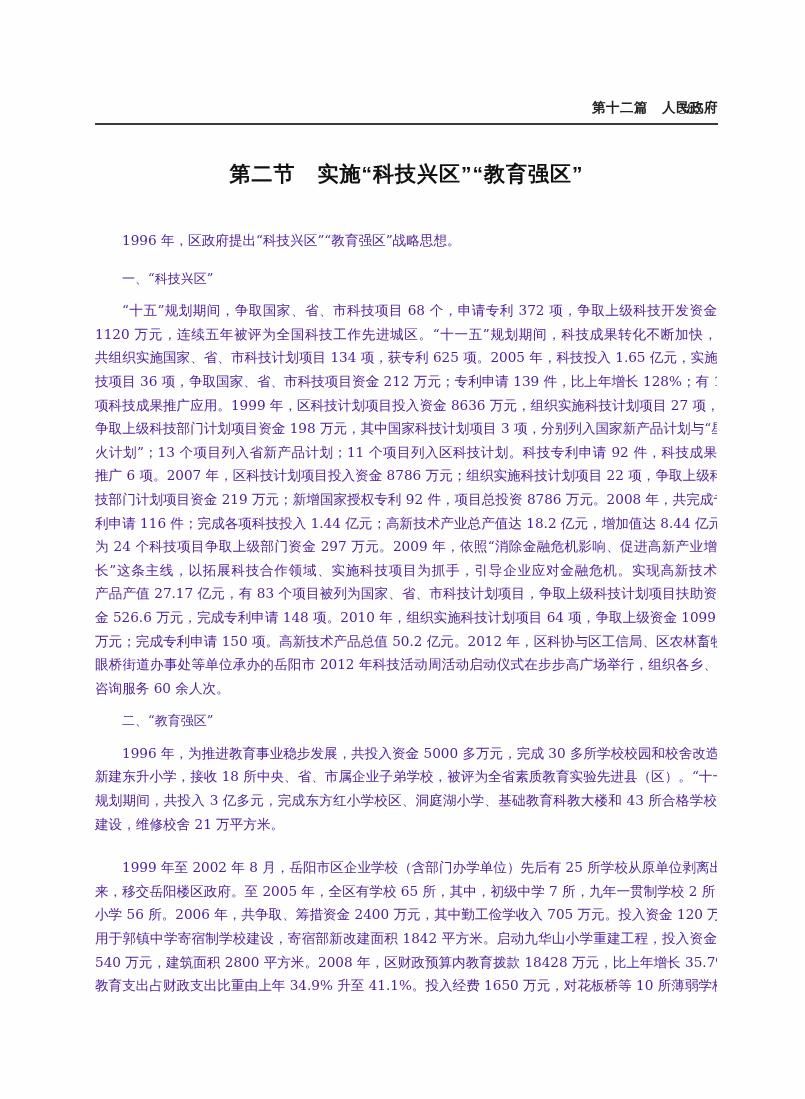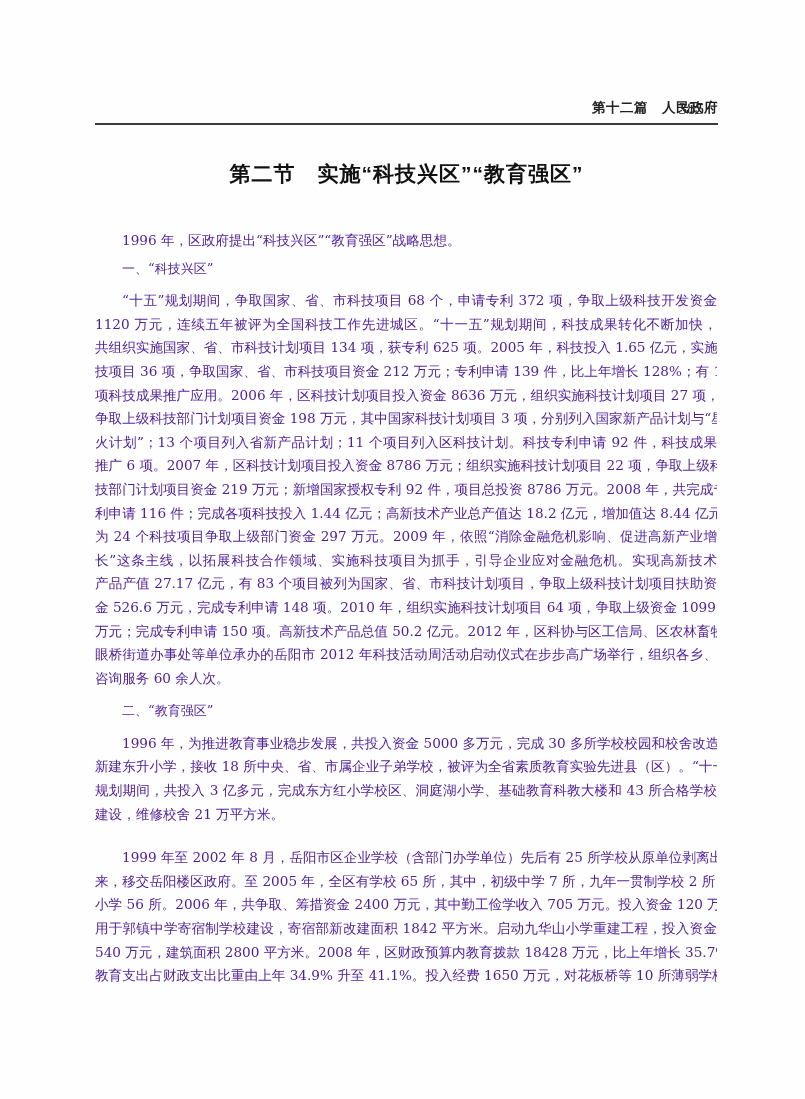--- a/index.html
+++ b/index.html
@@ -10,21 +10,21 @@
   .rh-title .gap { display: inline-block; width: 14px; }
   .rh-page { position: absolute; right: 14px; top: 0; font-family: "Liberation Serif", serif; font-size: 17px; color: #222; text-align: right; }
   .rule { position: absolute; left: 95px; top: 123px; width: 623px; height: 2px; background: #3a3a3a; }
   .section-title { position: absolute; left: 95px; top: 160px; width: 623px; text-align: center; font-family: Liberation Sans, sans-serif; font-weight: bold; font-size: 21px; letter-spacing: 1px; color: #111; }
   .section-title .gap { display: inline-block; width: 22px; }
   .body { position: absolute; left: 95px; top: 229px; width: 622px; font-family: "DejaVu Serif", "Liberation Serif", serif; font-size: 13.6px; color: #4c1d95; }
   .line { height: 23.6px; line-height: 23.6px; white-space: nowrap; text-align: justify; text-align-last: justify; overflow: hidden; }
   .line.last { text-align-last: left; }
   .line.indent { padding-left: 27px; }
   .heading { height: 23.6px; line-height: 23.6px; padding-left: 27px; font-family: "DejaVu Serif", serif; font-size: 13px; margin-top: 9px; margin-bottom: 9px; }
-  .heading.first { margin-top: 4px; }
+  .heading.first { margin-top: 14px; }
 </style>
 </head>
 <body>
 
 <div class="page">
 
   <div class="running-head">
     <div class="rh-title">
       <span>第十二篇</span><span class="gap"></span><span>人民政府</span>
     </div>
@@ -42,21 +42,21 @@
     </div>
 
     <div>
       <div class="heading first">一、“科技兴区”</div>
       <div id="sub0">
           <div>
             <div class="line indent">“十五”规划期间，争取国家、省、市科技项目 68 个，申请专利 372 项，争取上级科技开发资金</div>
             <div class="line">1120 万元，连续五年被评为全国科技工作先进城区。“十一五”规划期间，科技成果转化不断加快，</div>
             <div class="line">共组织实施国家、省、市科技计划项目 134 项，获专利 625 项。2005 年，科技投入 1.65 亿元，实施科</div>
             <div class="line">技项目 36 项，争取国家、省、市科技项目资金 212 万元；专利申请 139 件，比上年增长 128%；有 13</div>
-            <div class="line">项科技成果推广应用。2006 年，区科技计划项目投入资金 8636 万元，组织实施科技计划项目 27 项，</div>
+            <div class="line">项科技成果推广应用。1999 年，区科技计划项目投入资金 8636 万元，组织实施科技计划项目 27 项，</div>
             <div class="line">争取上级科技部门计划项目资金 198 万元，其中国家科技计划项目 3 项，分别列入国家新产品计划与“星</div>
             <div class="line">火计划”；13 个项目列入省新产品计划；11 个项目列入区科技计划。科技专利申请 92 件，科技成果</div>
             <div class="line">推广 6 项。2007 年，区科技计划项目投入资金 8786 万元；组织实施科技计划项目 22 项，争取上级科</div>
             <div class="line">技部门计划项目资金 219 万元；新增国家授权专利 92 件，项目总投资 8786 万元。2008 年，共完成专</div>
             <div class="line">利申请 116 件；完成各项科技投入 1.44 亿元；高新技术产业总产值达 18.2 亿元，增加值达 8.44 亿元；</div>
             <div class="line">为 24 个科技项目争取上级部门资金 297 万元。2009 年，依照“消除金融危机影响、促进高新产业增</div>
             <div class="line">长”这条主线，以拓展科技合作领域、实施科技项目为抓手，引导企业应对金融危机。实现高新技术</div>
             <div class="line">产品产值 27.17 亿元，有 83 个项目被列为国家、省、市科技计划项目，争取上级科技计划项目扶助资</div>
             <div class="line">金 526.6 万元，完成专利申请 148 项。2010 年，组织实施科技计划项目 64 项，争取上级资金 1099.95</div>
             <div class="line">万元；完成专利申请 150 项。高新技术产品总值 50.2 亿元。2012 年，区科协与区工信局、区农林畜牧</div>

